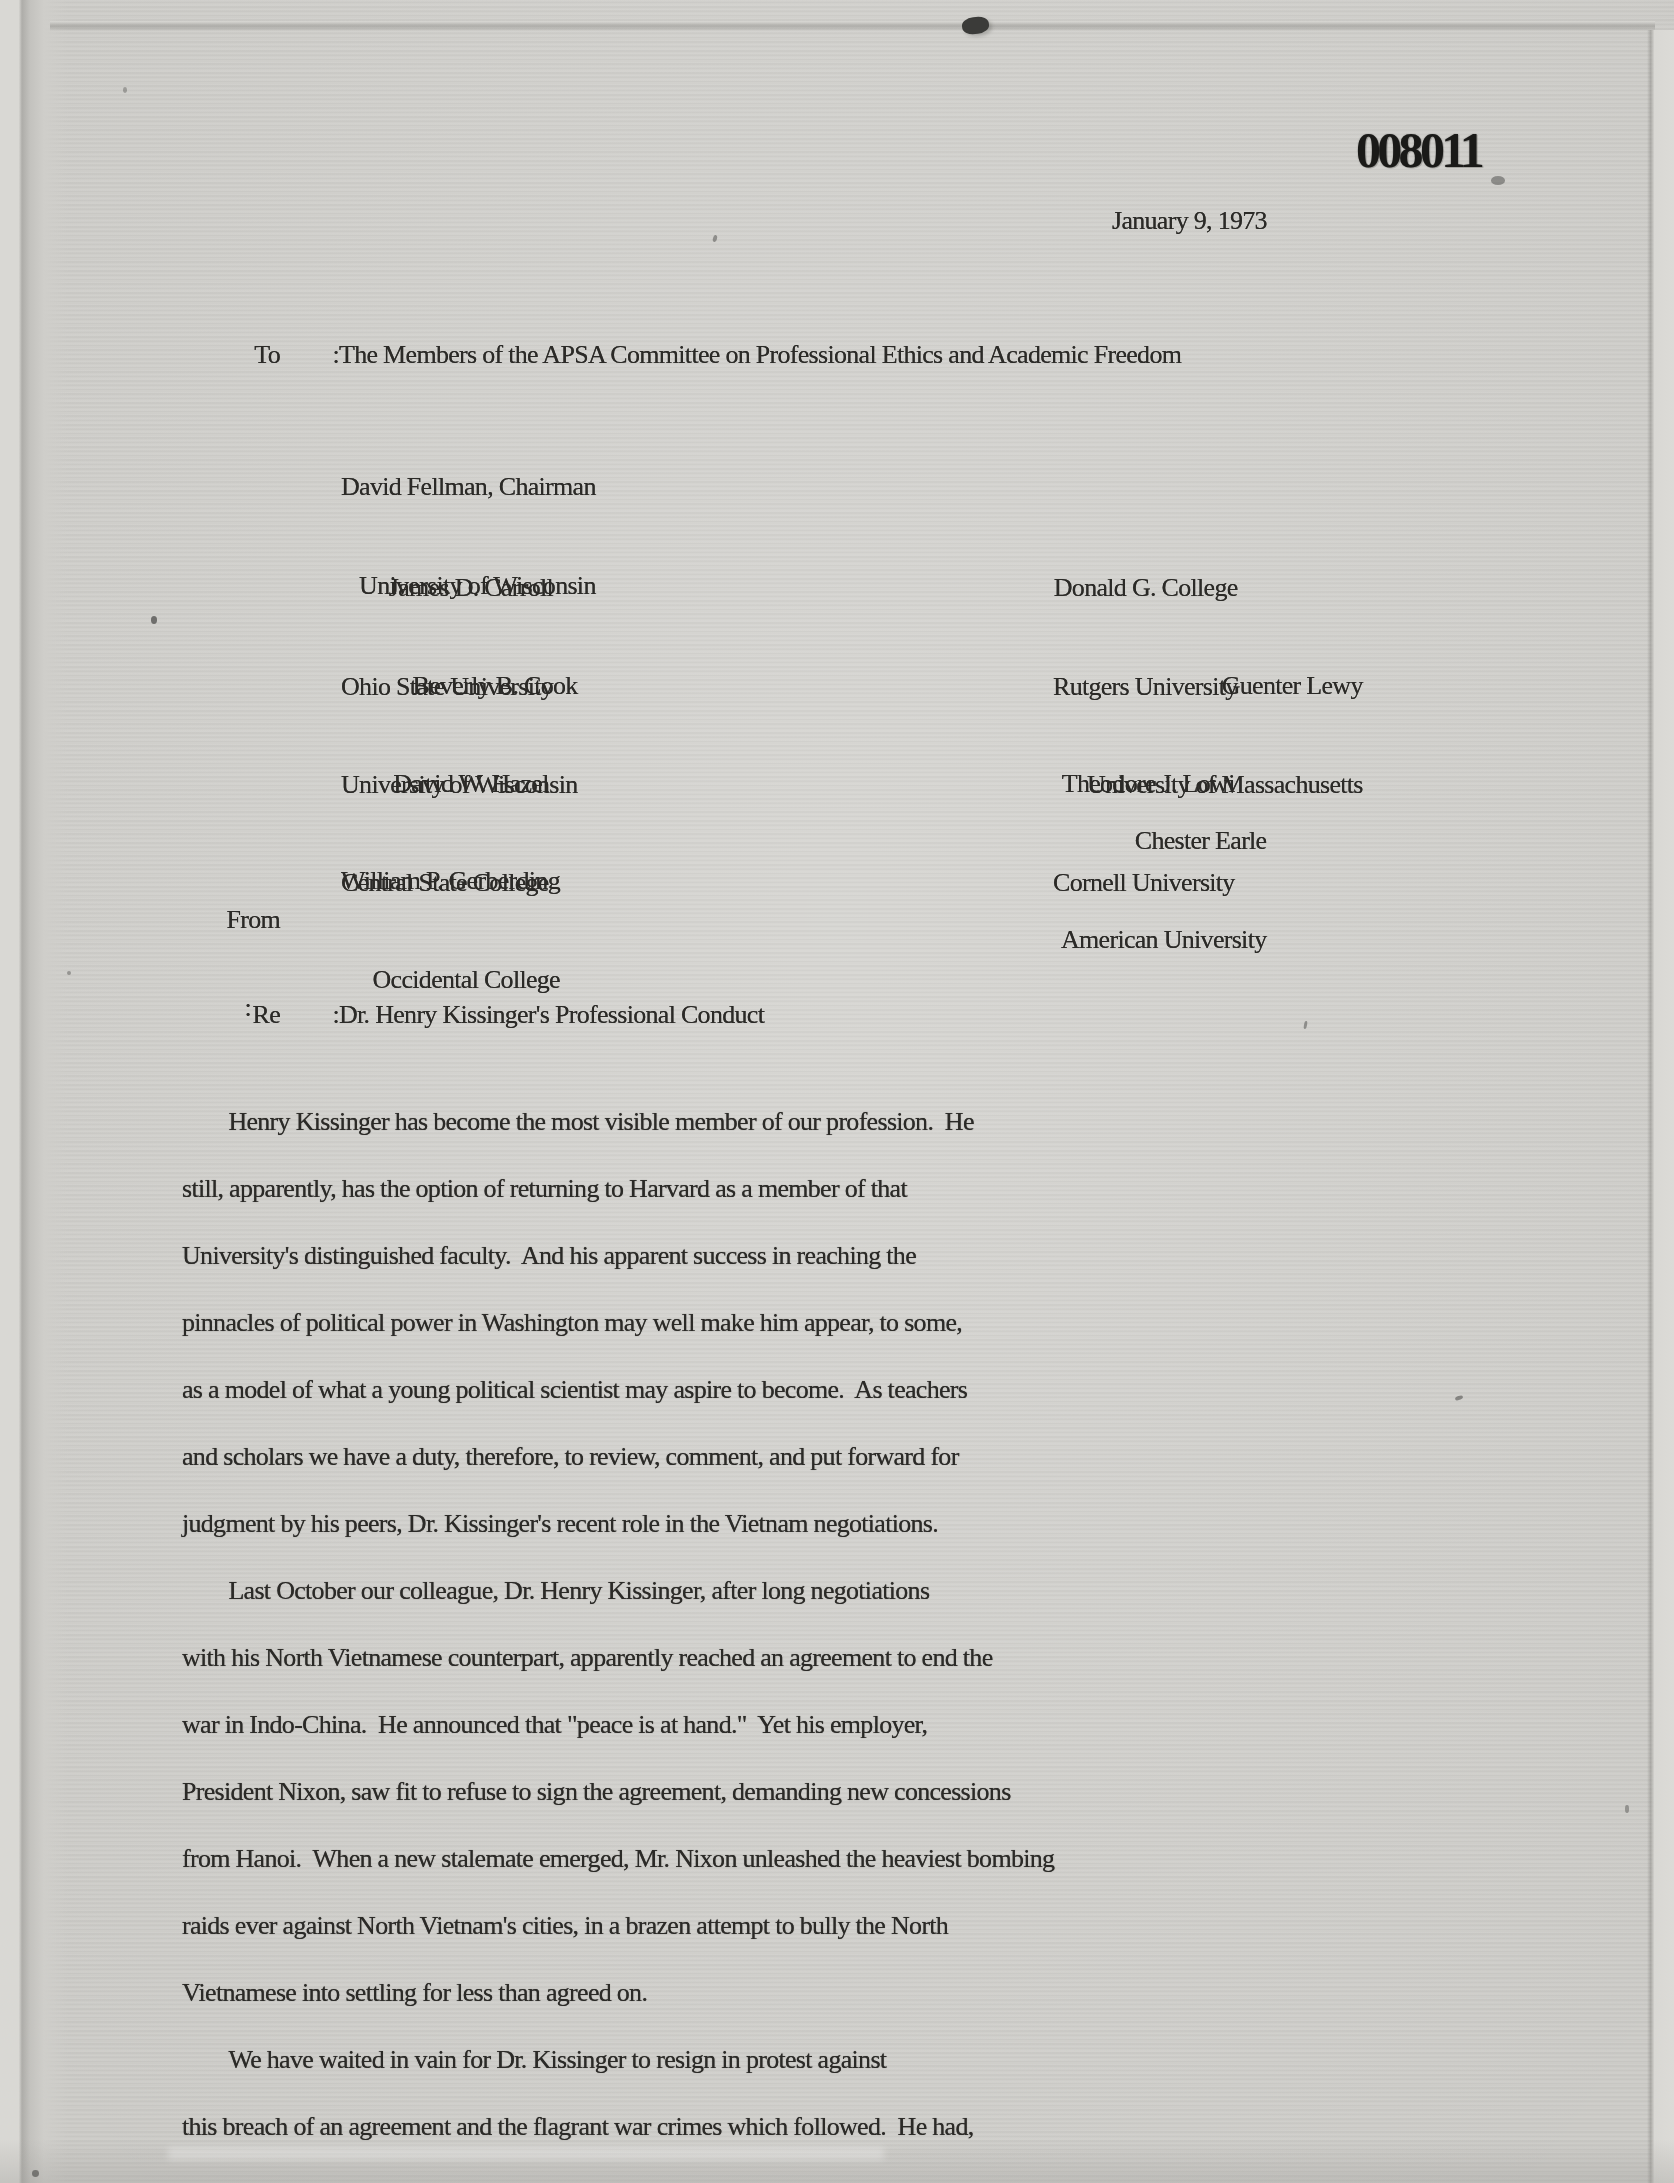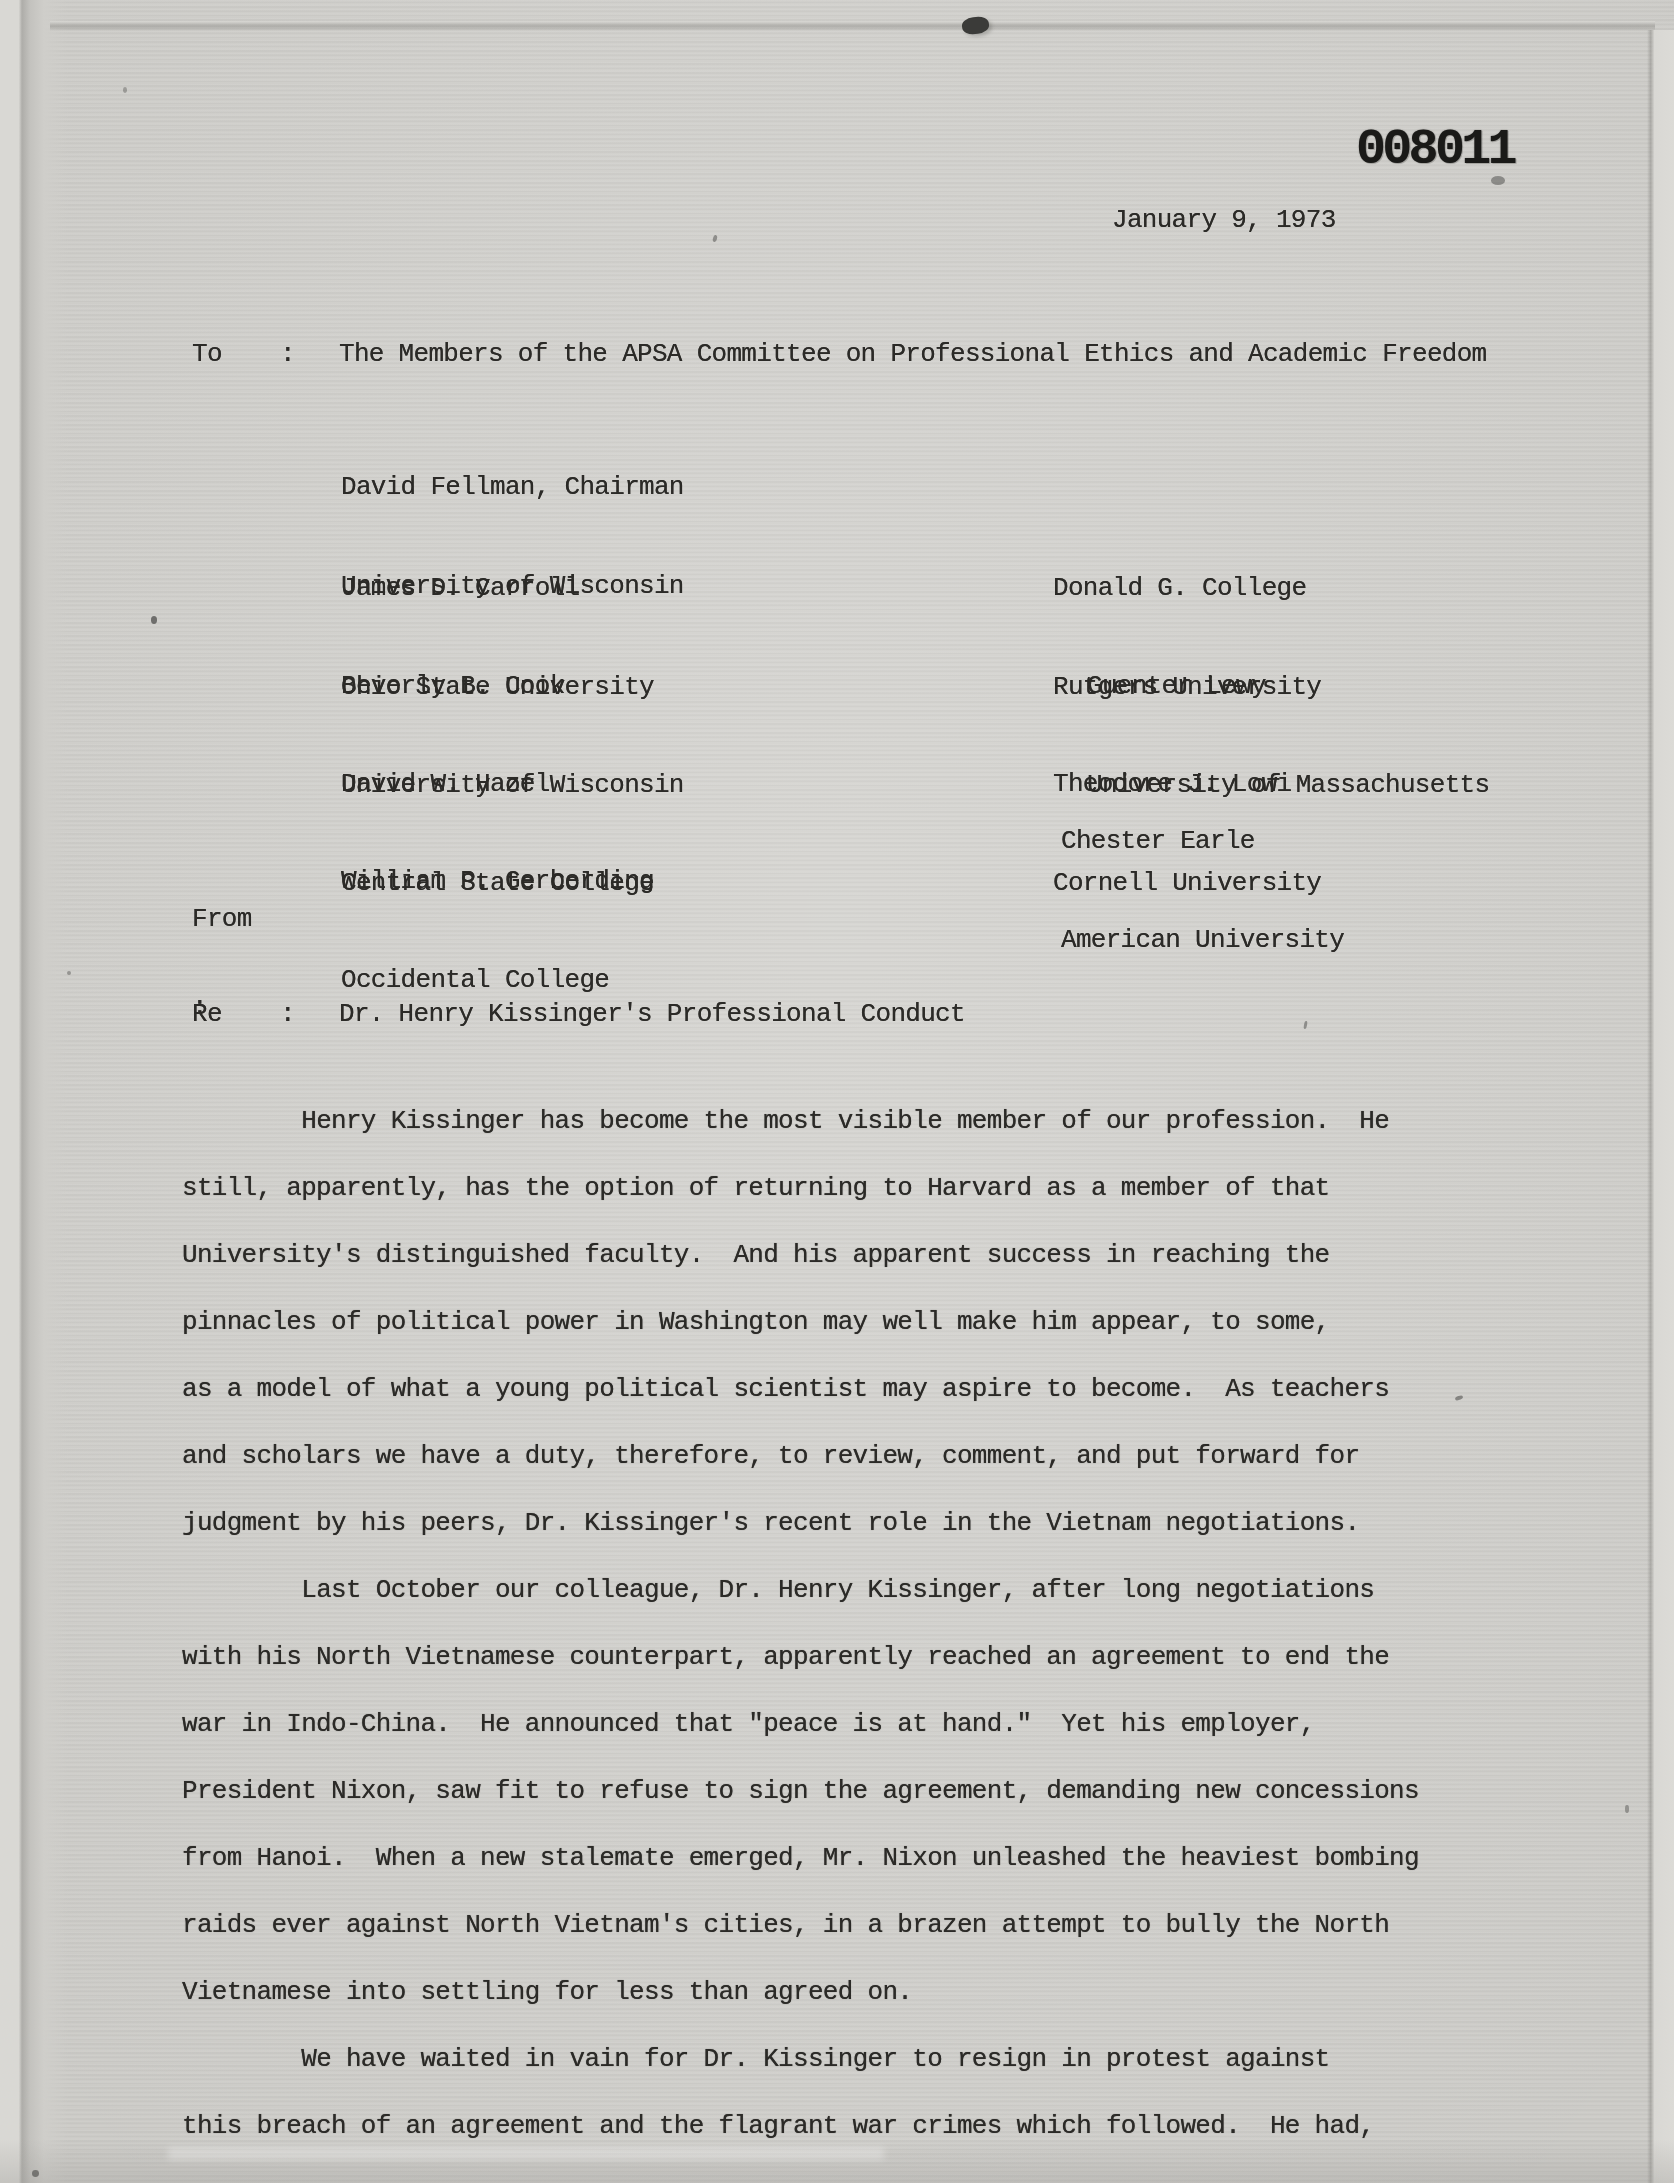--- a/index.html
+++ b/index.html
@@ -1,21 +1,21 @@
 <!DOCTYPE html>
 <html style="font-size:10px"><head>
 <meta charset="utf-8">
 <style>
   html,body{margin:0;padding:0;background:#b9b8b4;}
   .page{
     position:relative;
     width:1674px;height:2183px;
     background:#d3d2ce;
     overflow:hidden;
-    font-family:Liberation Mono, monospace;
+    font-family:Liberation Serif, serif;
     color:#2b2a27;
   }
   
   .page::before{
     content:"";position:absolute;inset:0;pointer-events:none;
     background:
       repeating-linear-gradient(180deg,
         rgba(255,255,255,.055) 0px, rgba(255,255,255,.055) 1.2px,
         rgba(0,0,0,.022) 1.9px, rgba(0,0,0,.022) 3.1px,
         rgba(255,255,255,0) 3.1px, rgba(255,255,255,0) 4.4px),
@@ -30,20 +30,21 @@
     background:linear-gradient(90deg,rgba(211,210,206,0) 0px,rgba(122,121,117,.42) 3.7px,#d9d8d4 7.5px,#dcdbd7 100%);}
   .edge-bottom{position:absolute;bottom:0;left:0;width:100%;height:44px;
     background:linear-gradient(0deg,rgba(150,148,144,.30),rgba(150,148,144,0));}
   .fold-band{position:absolute;left:168px;top:2147px;width:716px;height:12.5px;
     background:rgba(255,255,255,.28);filter:blur(3.7px);}
 
   .txt{position:absolute;white-space:pre;}
   .ink{
     font-size:26px;line-height:31px;letter-spacing:-0.7px;
     text-shadow:0 0 0.6px rgba(46,45,42,.85);
+    text-align:right;
   }
   .stamp{
     position:absolute;left:1356px;top:122px;
     font-size:50px;line-height:56px;letter-spacing:-3.7px;font-weight:700;
     color:#1a1a18;text-shadow:0 0 1.2px rgba(26,26,24,.55),1.2px 1.2px 0.6px rgba(26,26,24,.18);
   }
   .memo-line{display:flex;}
   .memo-label{display:inline-block;width:88px;flex:0 0 88px;}
   .memo-colon{display:inline-block;width:59px;flex:0 0 59px;}
   .pair .aff-line{margin-top:3.1px;}

